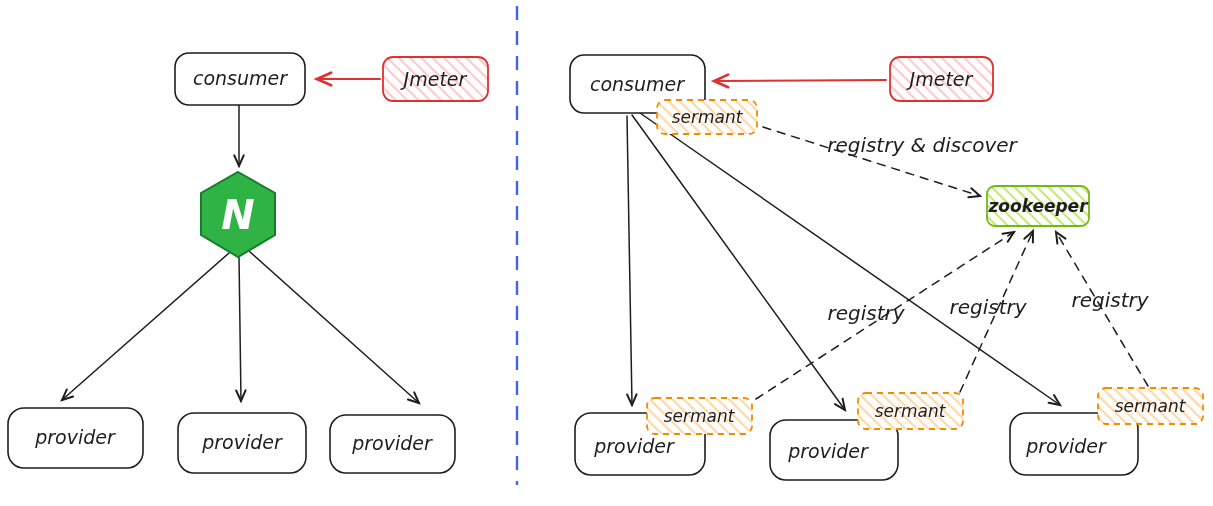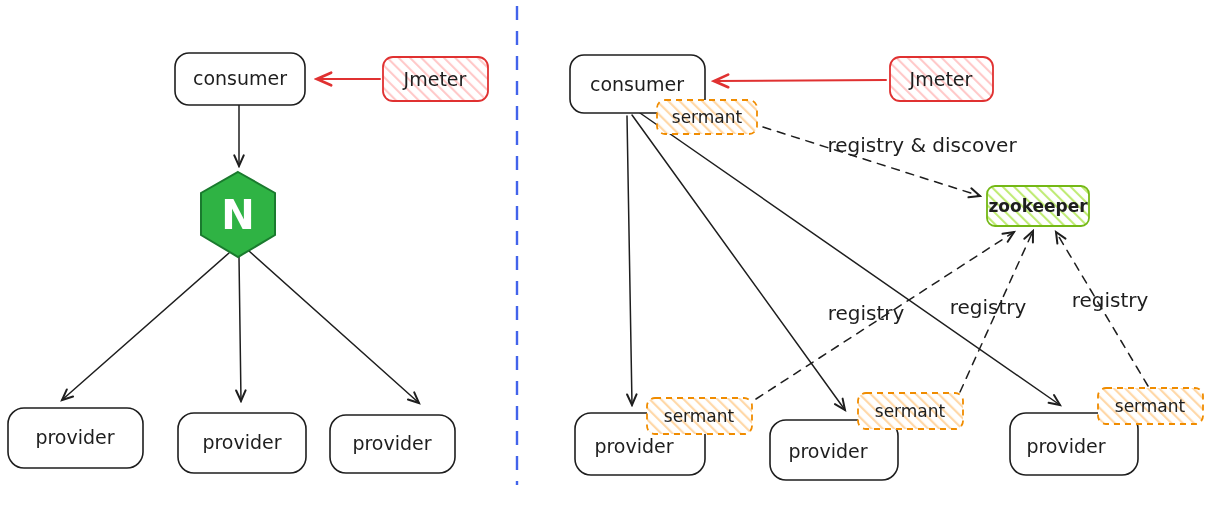--- a/index.html
+++ b/index.html
@@ -7,20 +7,21 @@
     padding: 0;
     background: #ffffff;
     font-family: "DejaVu Sans", sans-serif;
   }
   #stage {
     position: relative;
     width: 1213px;
     height: 485px;
     background: #ffffff;
     overflow: hidden;
+    font-style: italic;
   }
   svg { display: block; }
   .box {
     fill: #ffffff;
     stroke: #1e1e1e;
     stroke-width: 1.6;
   }
   .lbl {
     font-family: "DejaVu Sans", sans-serif;
     font-size: 19px;

